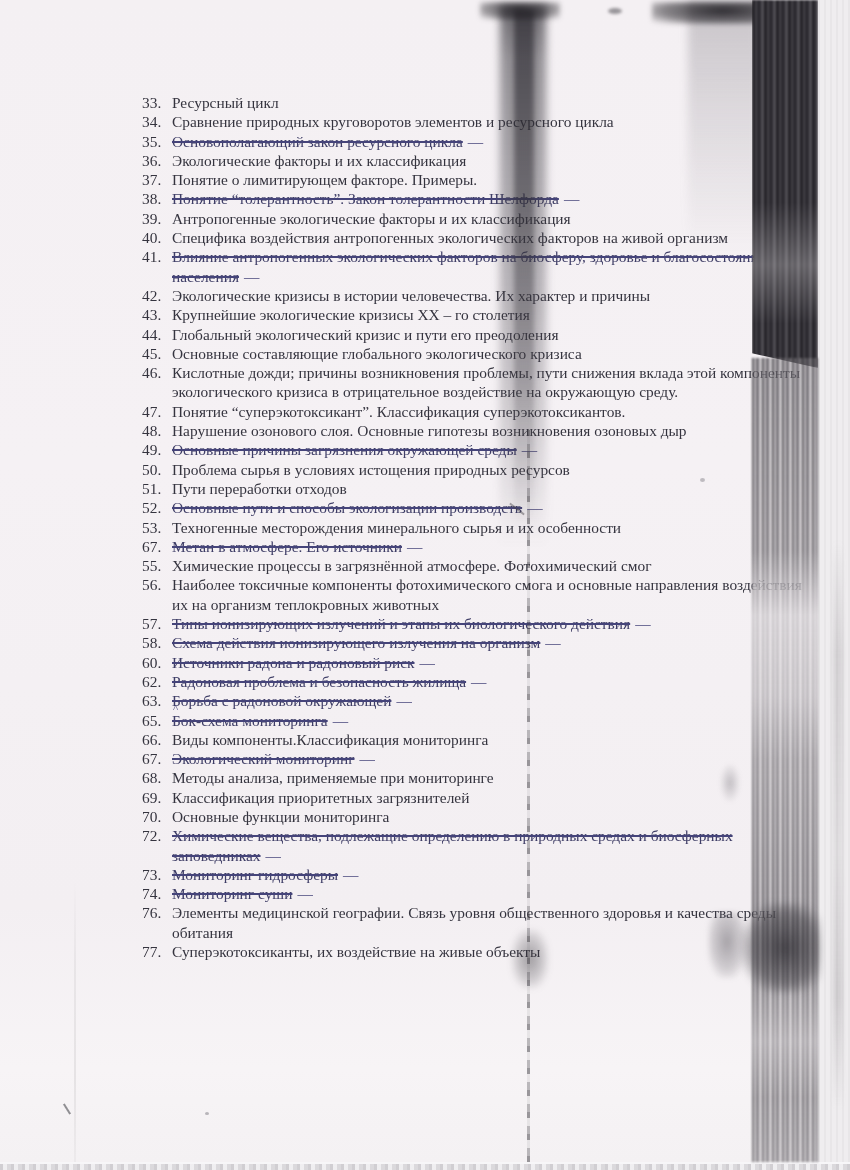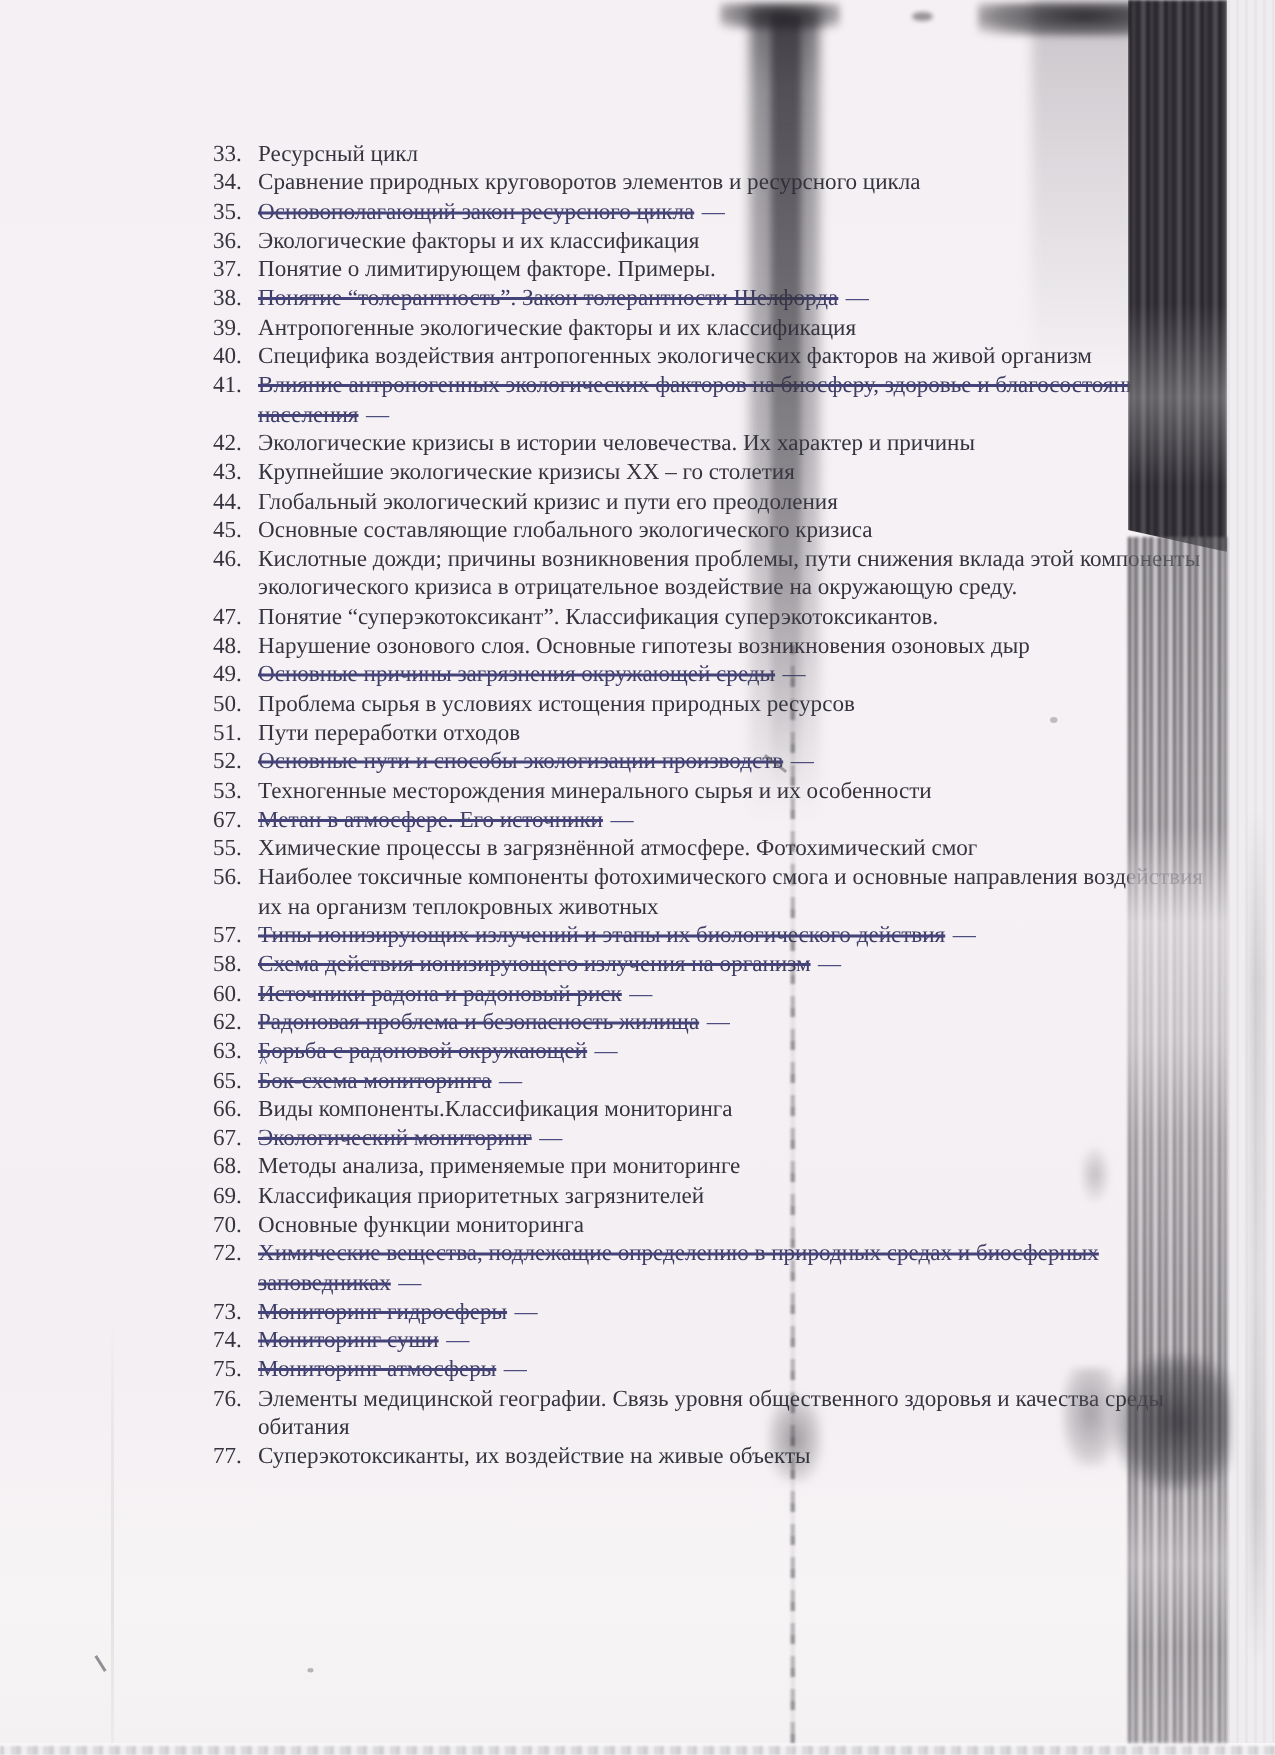--- a/index.html
+++ b/index.html
@@ -212,21 +212,20 @@
       <li class="struck"><span class="num">63.</span><span class="item-text">Борьба с радоновой окружающей</span><span class="strike-dash">—</span></li>
       <li class="struck"><span class="caret-mark">^</span><span class="num">65.</span><span class="item-text">Бок-схема мониторинга</span><span class="strike-dash">—</span></li>
       <li><span class="num">66.</span><span class="item-text">Виды компоненты.Классификация мониторинга</span></li>
       <li class="struck"><span class="num">67.</span><span class="item-text">Экологический мониторинг</span><span class="strike-dash">—</span></li>
       <li><span class="num">68.</span><span class="item-text">Методы анализа, применяемые при мониторинге</span></li>
       <li><span class="num">69.</span><span class="item-text">Классификация приоритетных загрязнителей</span></li>
       <li><span class="num">70.</span><span class="item-text">Основные функции мониторинга</span></li>
       <li class="struck"><span class="num">72.</span><span class="item-text">Химические вещества, подлежащие определению в природных средах и биосферных заповедниках</span><span class="strike-dash">—</span></li>
       <li class="struck"><span class="num">73.</span><span class="item-text">Мониторинг гидросферы</span><span class="strike-dash">—</span></li>
       <li class="struck"><span class="num">74.</span><span class="item-text">Мониторинг суши</span><span class="strike-dash">—</span></li>
-      <li class="struck"><span class="num">75.</span><span class="item-text">Мониторинг атмосферы</span><span class="strike-dash">—</span></li>
       <li><span class="num">76.</span><span class="item-text">Элементы медицинской географии. Связь уровня общественного здоровья и качества среды обитания</span></li>
       <li><span class="num">77.</span><span class="item-text">Суперэкотоксиканты, их воздействие на живые объекты</span></li>
     </ol>
 
   <div class="smudge-center"></div>
   <div class="smudge-center-core"></div>
   <div class="crease-center"></div>
   <div class="crease-blob"></div>
   <div class="diag-tick"></div>
   <div class="haze-top-right"></div>

